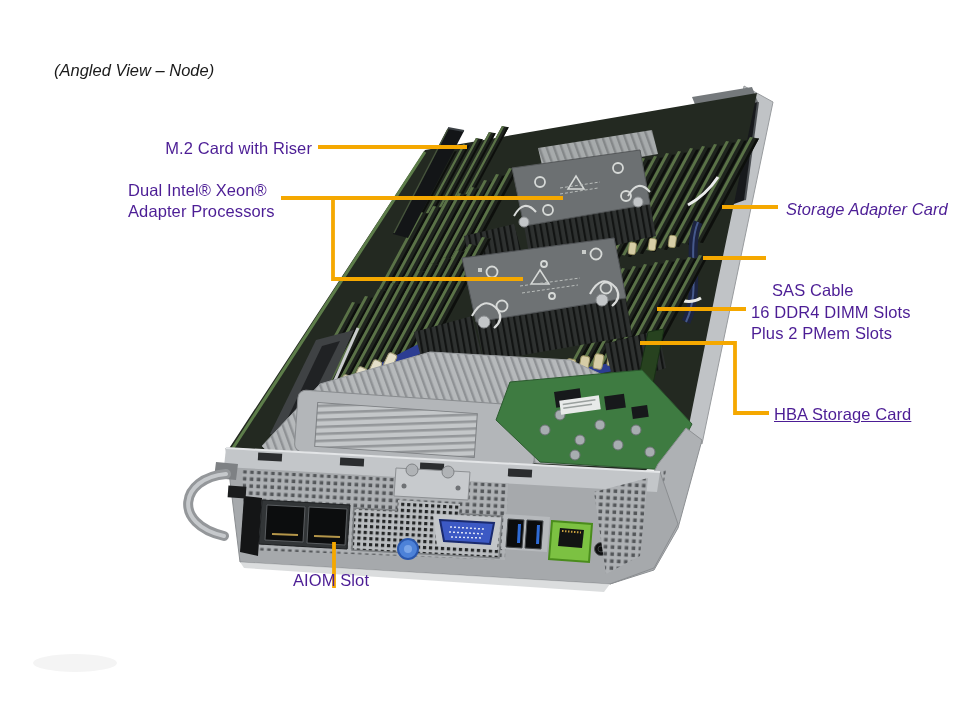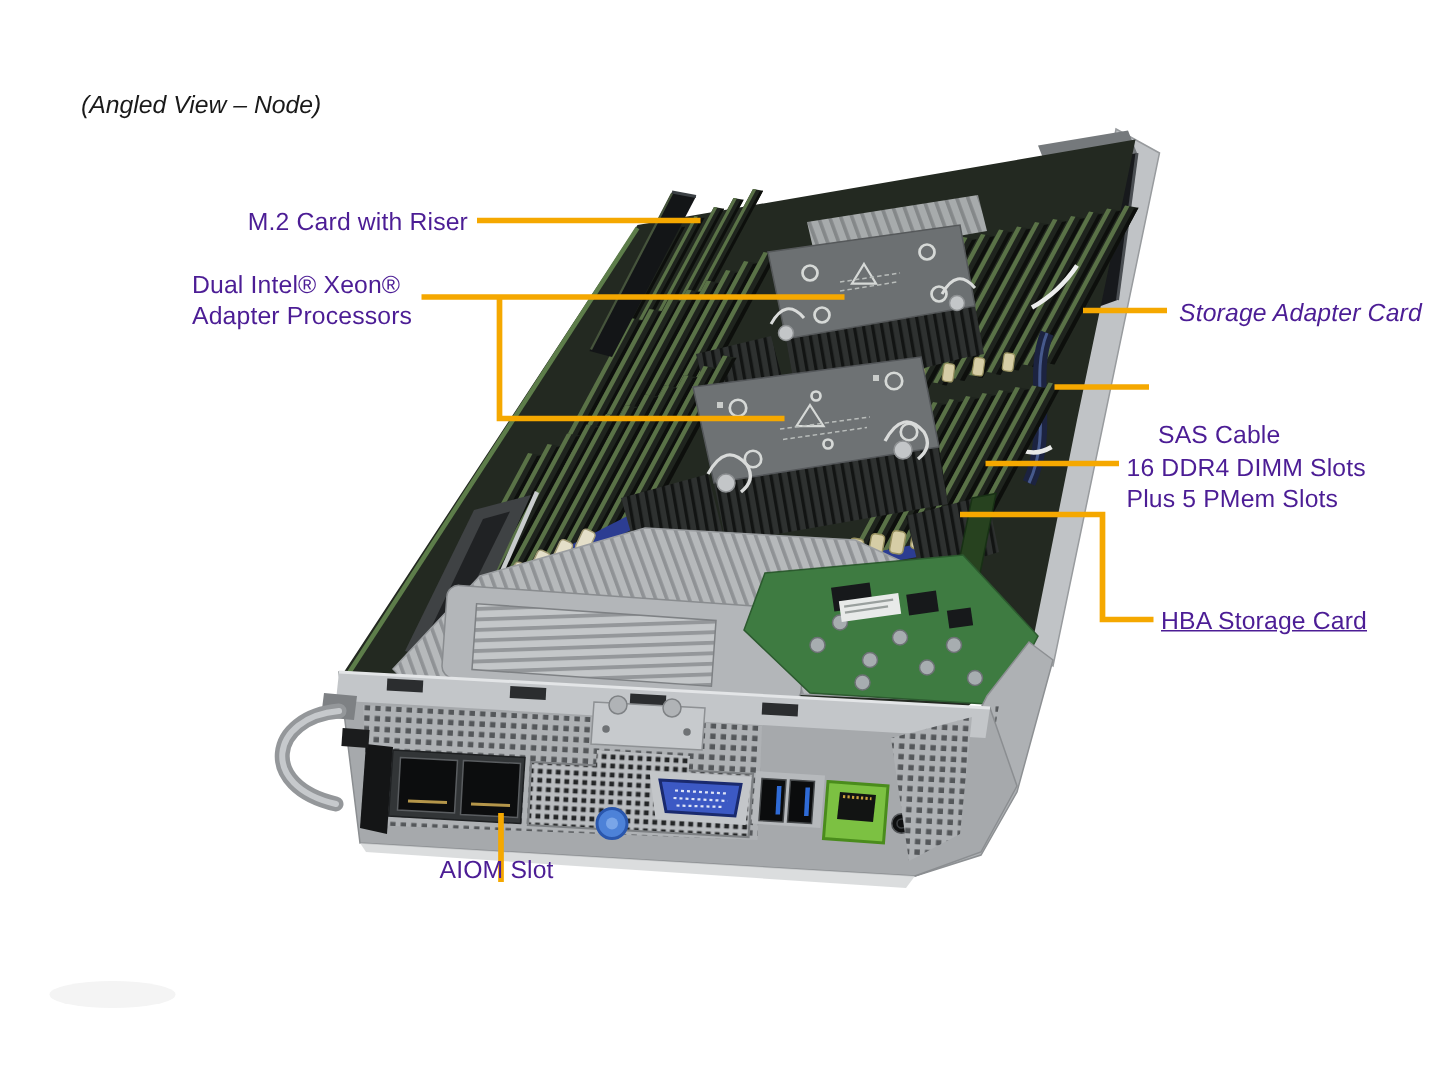--- a/index.html
+++ b/index.html
@@ -360,19 +360,19 @@
     <div>Dual Intel® Xeon®</div>
     <div>Adapter Processors</div>
   </div>
 
   <div class="callout-label" style="left:786px;top:199px;font-style:italic;">Storage Adapter Card</div>
 
   <div class="callout-label" style="left:772px;top:252px;margin-top:28px;">SAS Cable</div>
 
   <div class="callout-label" style="left:751px;top:302px;">
     <div>16 DDR4 DIMM Slots</div>
-    <div>Plus 5 PMem Slots</div>
+    <div>Plus 2 PMem Slots</div>
   </div>
 
   <div class="callout-label" style="left:774px;top:404px;text-decoration:underline;">HBA Storage Card</div>
 
   <div class="callout-label" style="left:293px;top:570px;">AIOM Slot</div>
 </div>
 
 </body></html>

